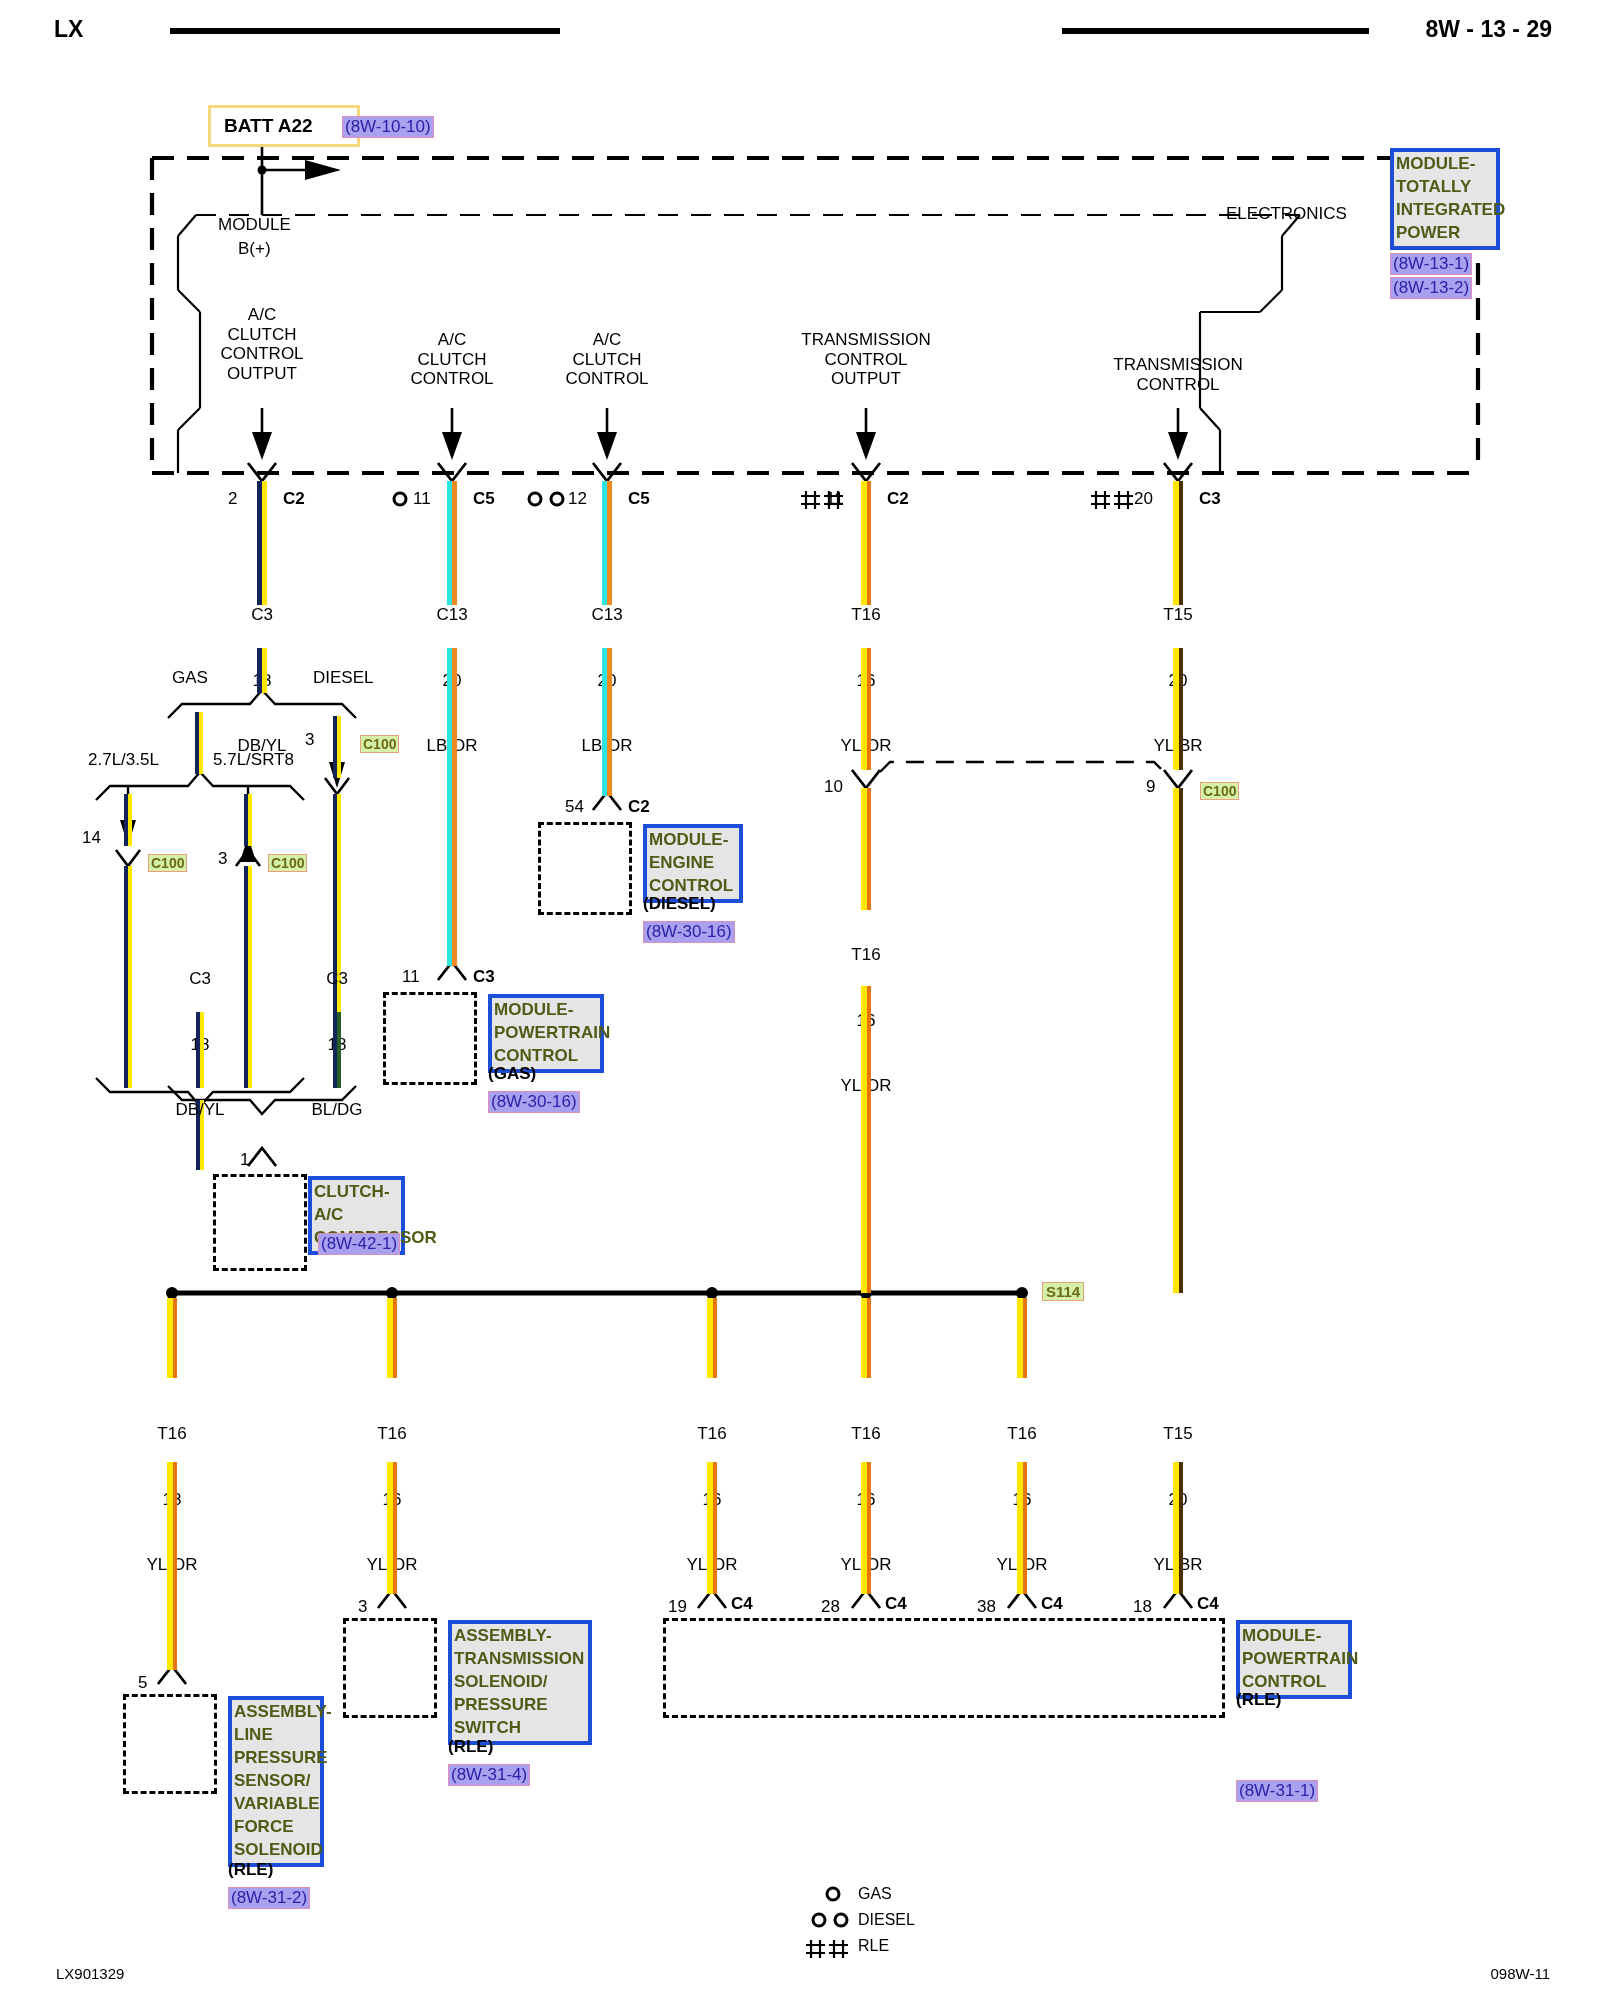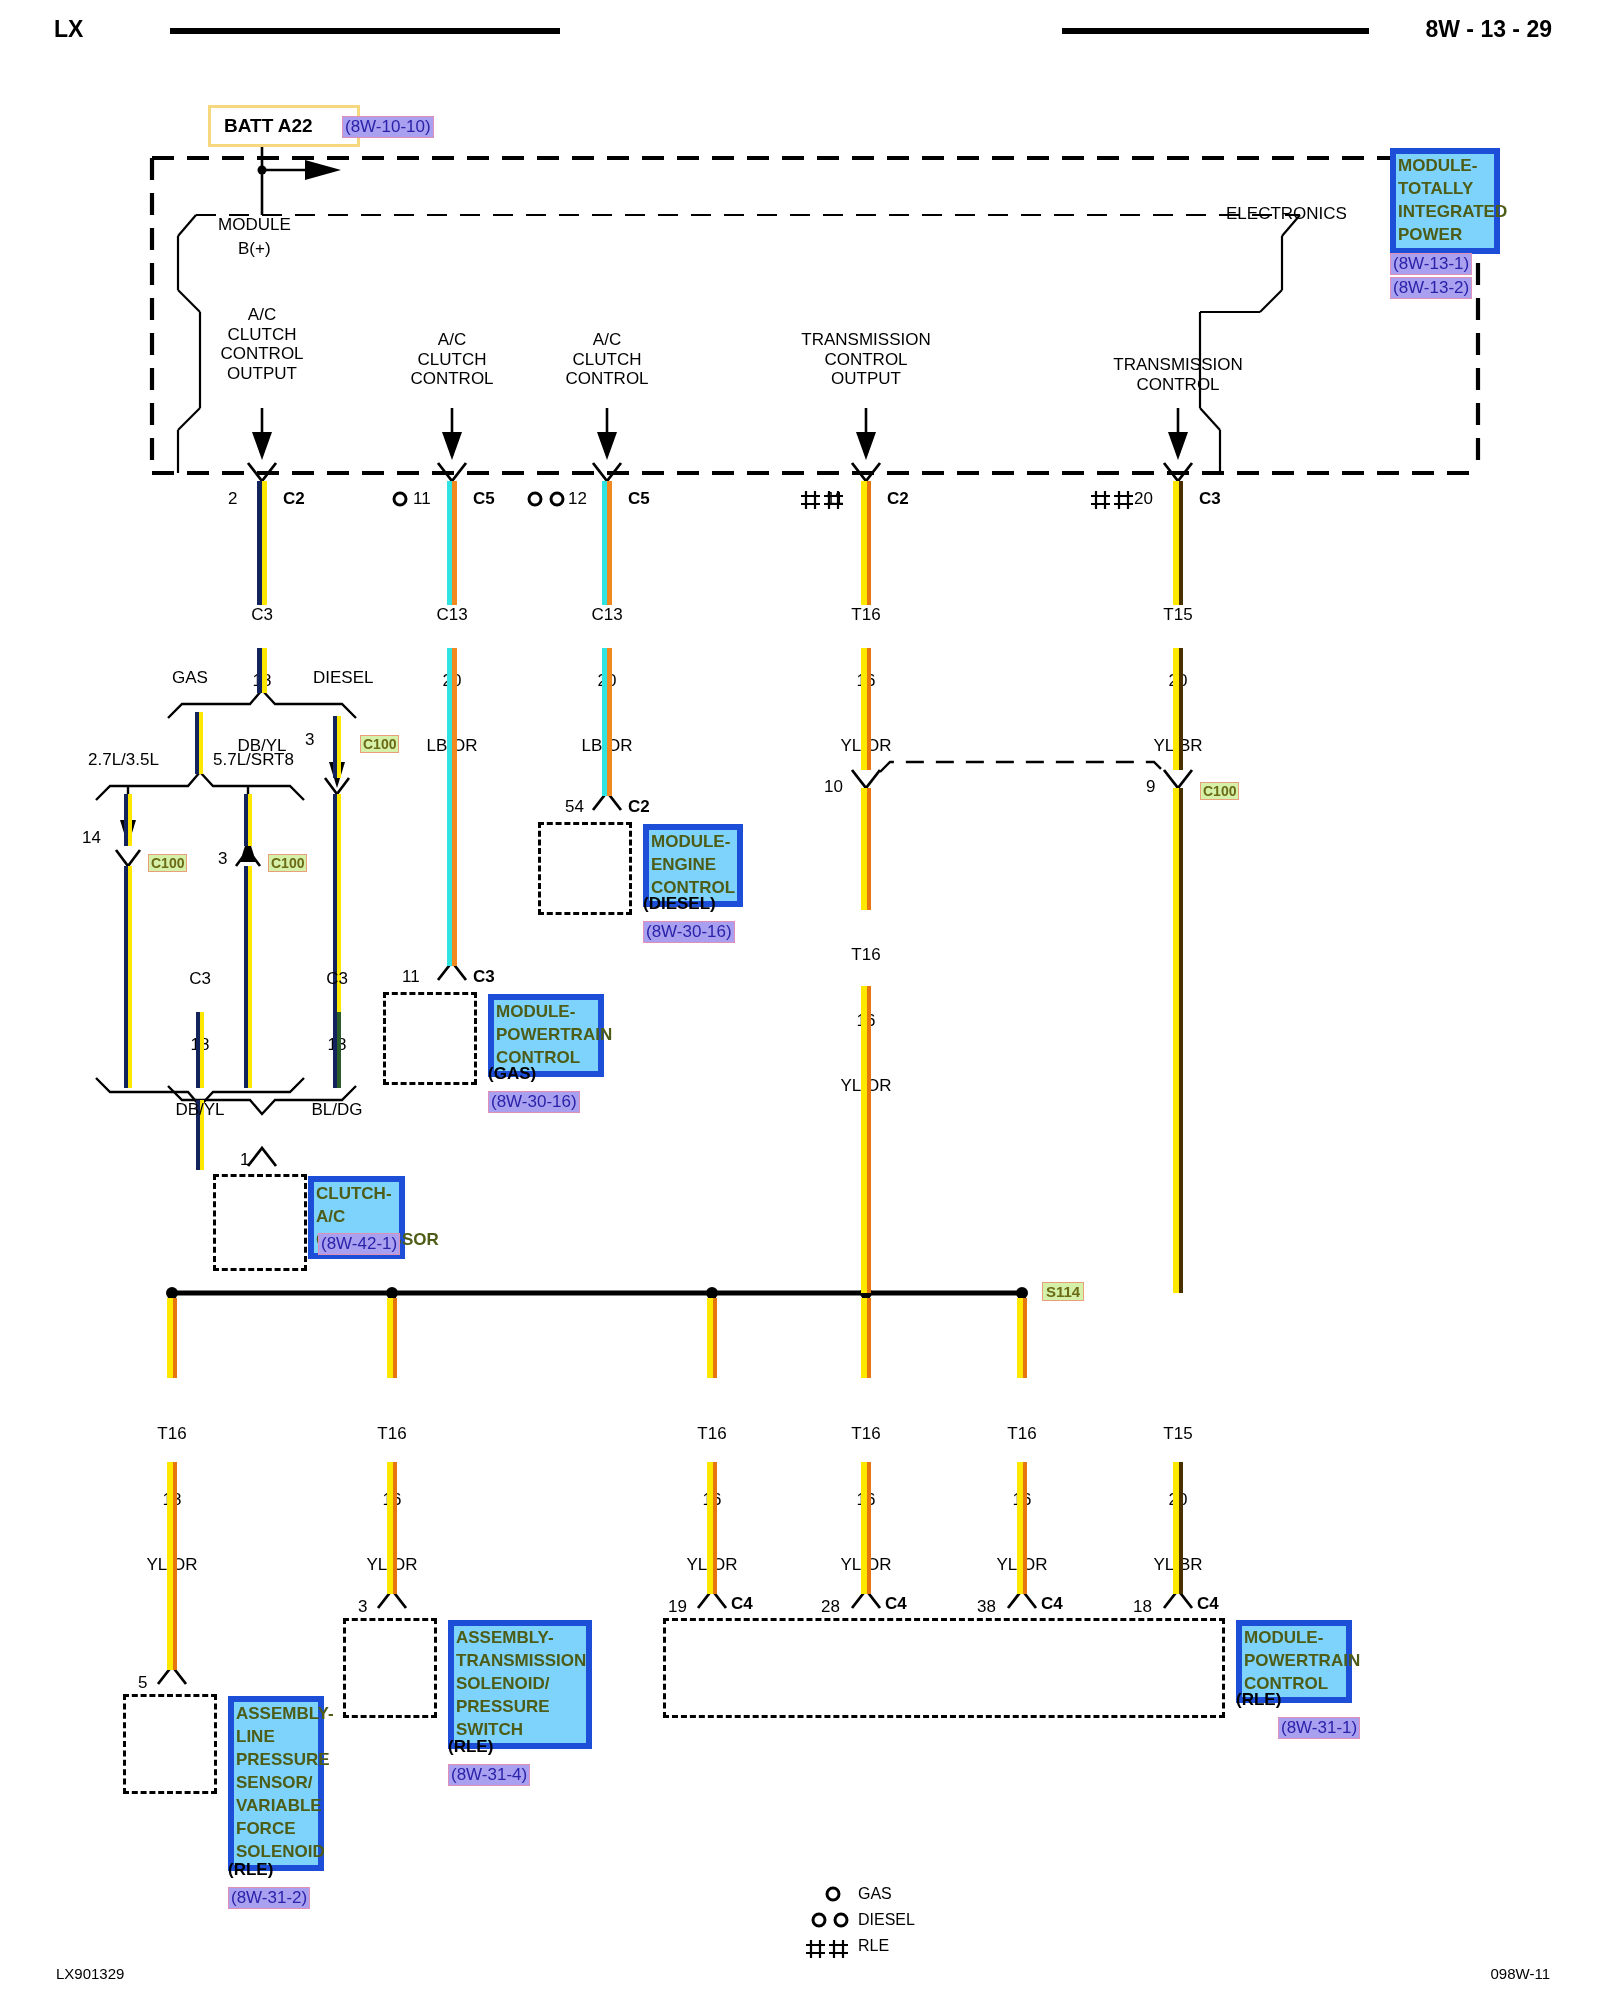--- a/index.html
+++ b/index.html
@@ -22,21 +22,21 @@
   #hdr .bar.l { left:170px; width:390px; }
   #hdr .bar.r { left:1062px; width:307px; }
 
   
   .foot { bottom:18px; font-size:15px; }
   .foot.l { left:56px; }
   .foot.r { right:50px; }
 
   
   .chip-green {
-    background:#7dd3fc; border:6px solid #1d4ed8; color:#4d5c16;
+    background:#e5e5e5; border:4px solid #1d4ed8; color:#4d5c16;
     font-weight:bold; font-size:17px; padding:1px 2px; line-height:1.35;
     display:inline-block;
   }
   .chip-purple {
     background:#a9a0f0; border:1px solid #e08fb8; color:#2a22a8;
     font-size:17px; padding:0 2px; display:inline-block;
   }
   .chip-c100 {
     background:#d5f0a8; border:1px solid #e8a07a; color:#6b6b16;
     font-weight:bold; font-size:14px; padding:0 2px; display:inline-block;
@@ -449,21 +449,21 @@
 PRESSURE
 SWITCH</div>
 <div class="abs plain-bold" style="left:448px; top:1737px;">(RLE)</div>
 <div class="abs chip-purple" style="left:448px; top:1764px;">(8W-31-4)</div>
 
 <div class="abs dash-box" style="left:663px; top:1618px; width:562px; height:100px;"></div>
 <div class="abs chip-green" style="left:1236px; top:1620px; width:116px;">MODULE-
 POWERTRAIN
 CONTROL</div>
 <div class="abs plain-bold" style="left:1236px; top:1690px;">(RLE)</div>
-<div class="abs chip-purple" style="left:1236px; top:1717px;margin-left:42px;">(8W-31-1)</div>
+<div class="abs chip-purple" style="left:1236px; top:1780px;">(8W-31-1)</div>
 
 <div class="abs dash-box" style="left:123px; top:1694px; width:94px; height:100px;"></div>
 <div class="abs chip-green" style="left:228px; top:1696px; width:96px;">ASSEMBLY-
 LINE
 PRESSURE
 SENSOR/
 VARIABLE
 FORCE
 SOLENOID</div>
 <div class="abs plain-bold" style="left:228px; top:1860px;">(RLE)</div>

